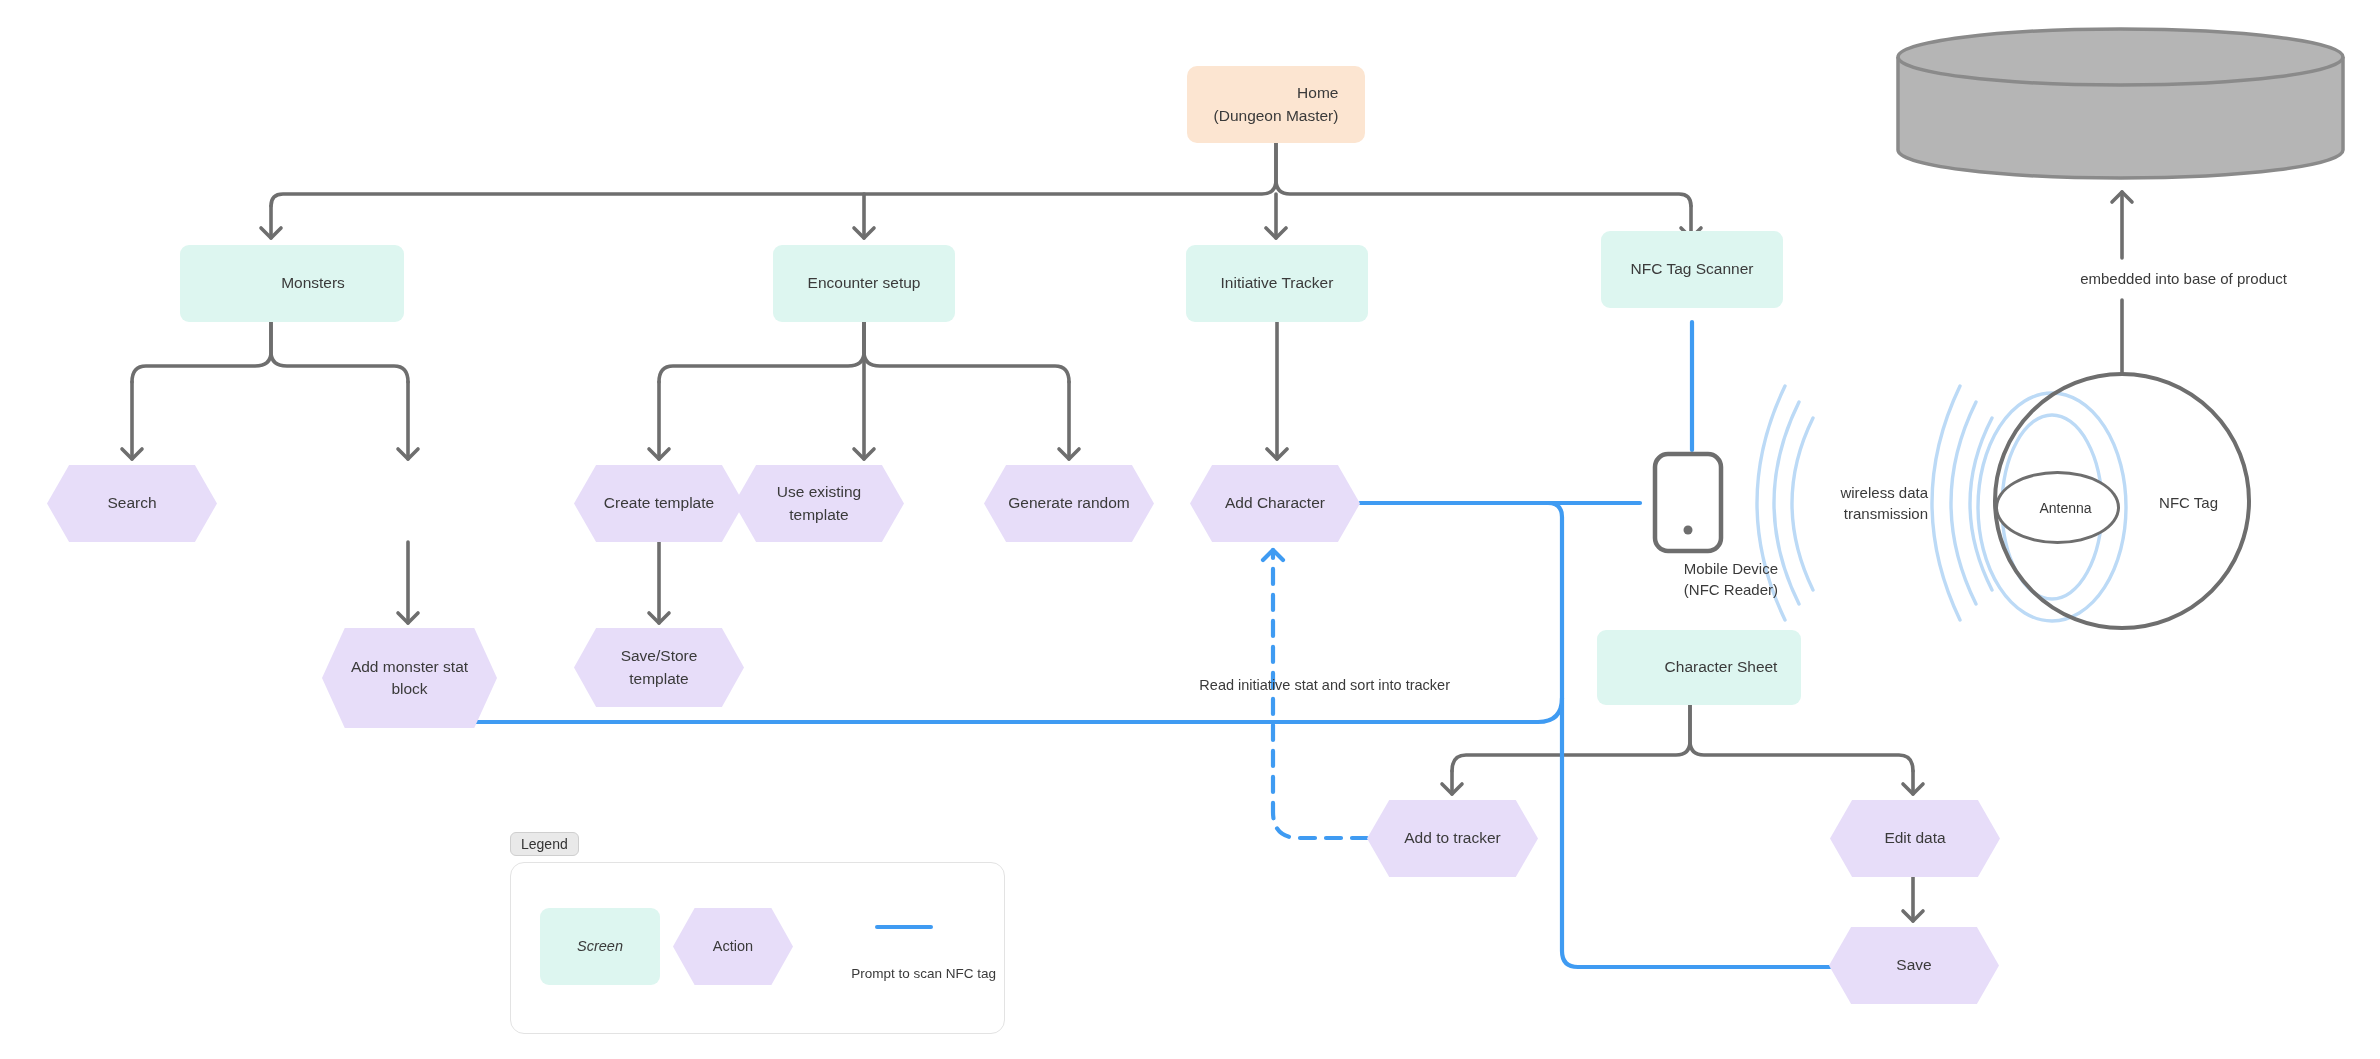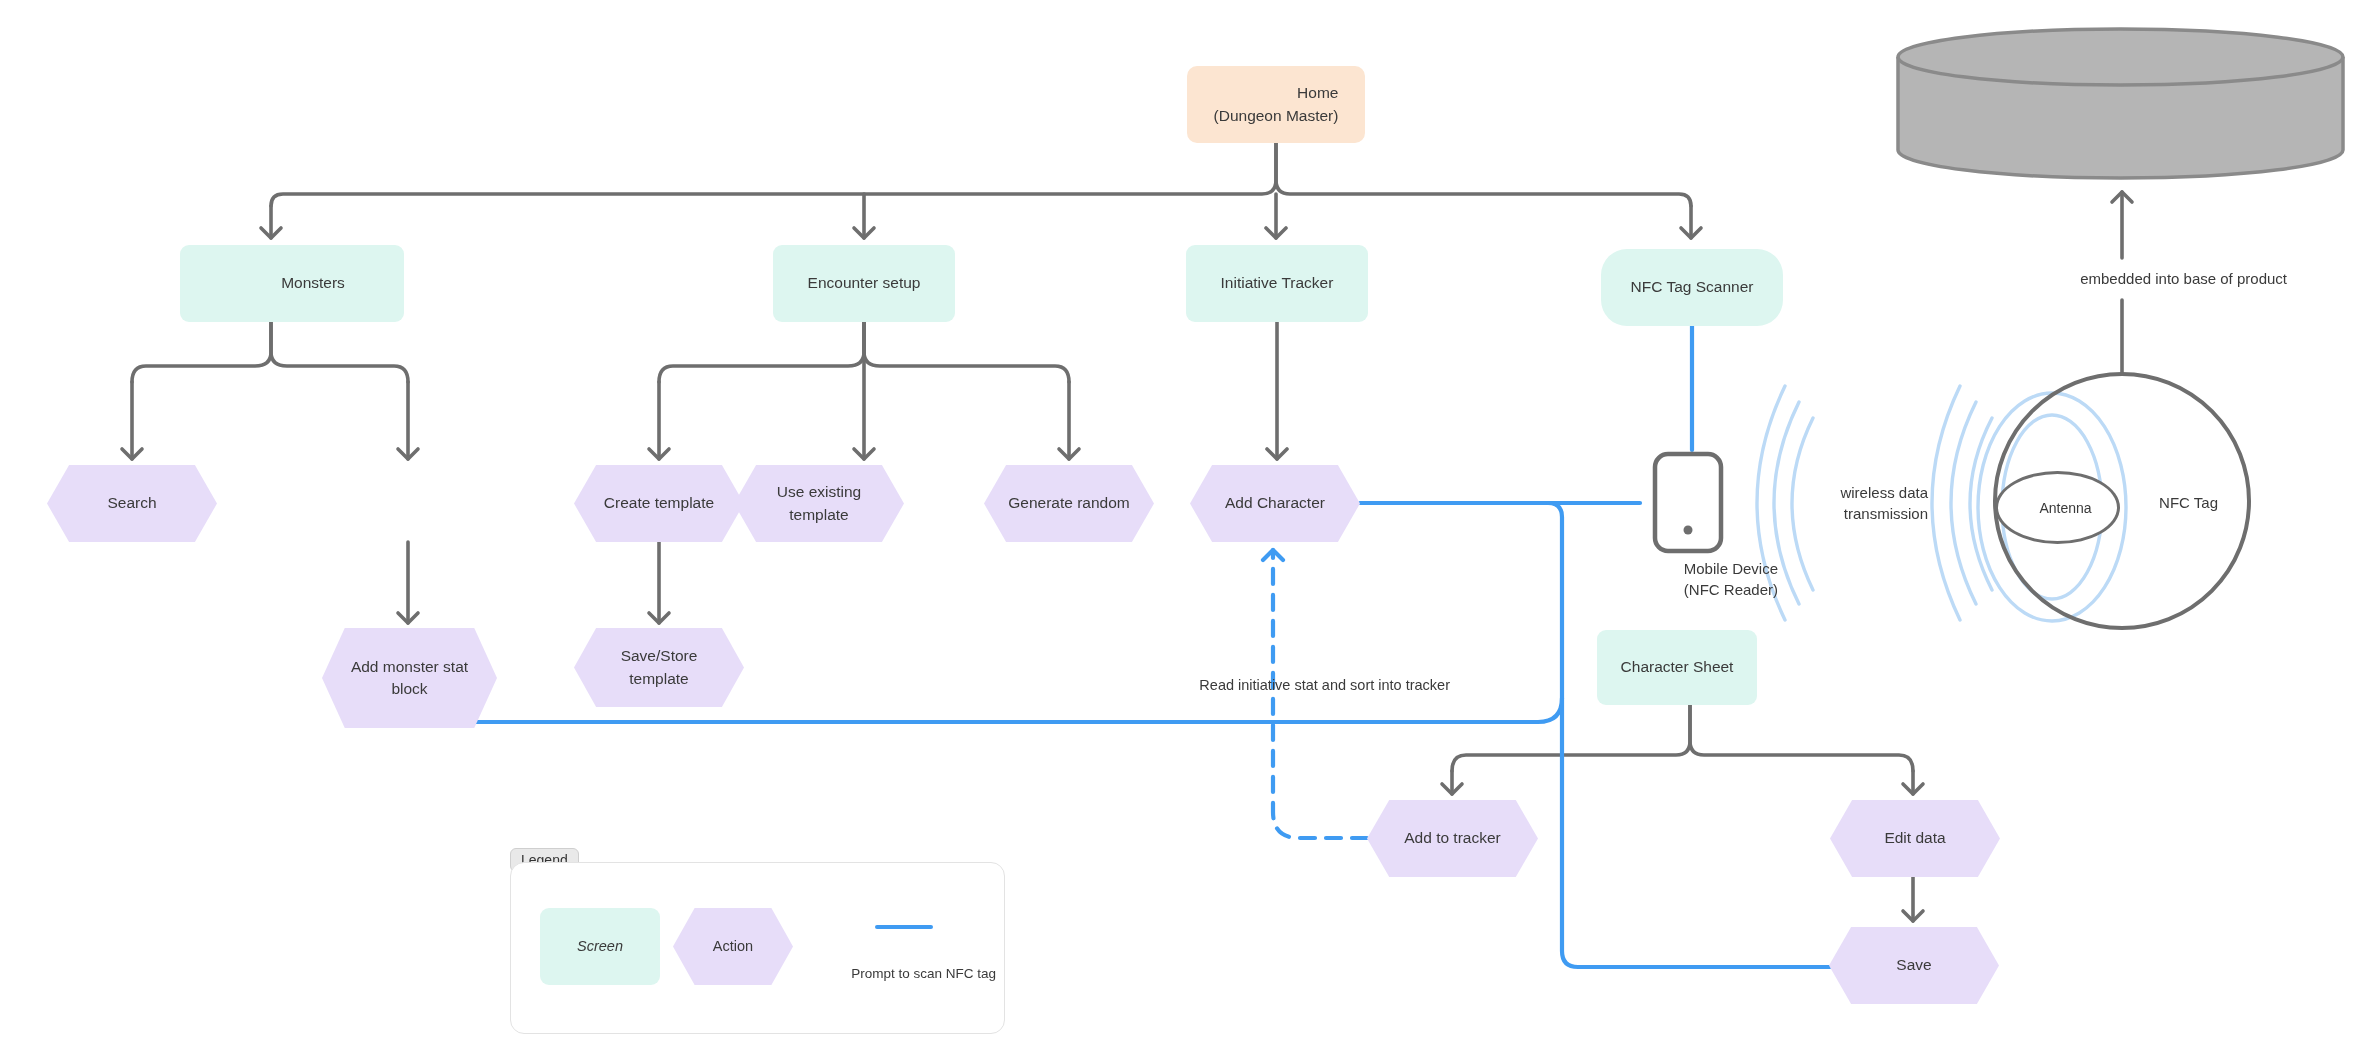--- a/index.html
+++ b/index.html
@@ -107,22 +107,22 @@
       <rect class="phone" x="1655" y="454" width="66" height="97" rx="13"></rect>
       <circle cx="1688" cy="530" r="4.5" fill="#6e6e6e"></circle>
     </g>
   </svg>
 
   <div class="node home" style="left:1187px;top:66px;width:178px;height:77px;">Home
 (Dungeon Master)</div>
   <div class="node screen" style="left:180px;top:245px;width:182px;height:77px;padding-left:42px;">Monsters</div>
   <div class="node screen" style="left:773px;top:245px;width:182px;height:77px;">Encounter setup</div>
   <div class="node screen" style="left:1186px;top:245px;width:182px;height:77px;">Initiative Tracker</div>
-  <div class="node screen" style="left:1601px;top:249px;width:182px;height:77px;border-radius:26px;">NFC Tag Scanner</div>
-  <div class="node screen" style="left:1597px;top:630px;width:160px;height:75px;">Character Sheet</div>
+  <div class="node screen" style="left:1601px;top:231px;width:182px;height:77px;">NFC Tag Scanner</div>
+  <div class="node screen" style="left:1597px;top:630px;width:160px;height:75px;padding-left:44px;">Character Sheet</div>
 
   <div class="node hex" style="left:47px;top:465px;width:170px;height:77px;">Search</div>
   <div class="node hex" style="left:574px;top:465px;width:170px;height:77px;">Create template</div>
   <div class="node hex" style="left:734px;top:465px;width:170px;height:77px;">Use existing
 template</div>
   <div class="node hex" style="left:984px;top:465px;width:170px;height:77px;">Generate random</div>
   <div class="node hex" style="left:1190px;top:465px;width:170px;height:77px;">Add Character</div>
   <div class="node hex" style="left:322px;top:628px;width:175px;height:100px;">Add monster stat
 block</div>
   <div class="node hex" style="left:574px;top:628px;width:170px;height:79px;">Save/Store
@@ -133,20 +133,20 @@
 
   <div class="note" style="left:1598px;top:558px;width:180px;">Mobile Device
 (NFC Reader)</div>
   <div class="note" style="left:1808px;top:482px;width:120px;">wireless data
 transmission</div>
   <div class="note" style="left:2118px;top:492px;width:100px;">NFC Tag</div>
   <div class="ellipse-label" style="left:1995px;top:471px;width:103px;height:67px;">Antenna</div>
   <div class="note" style="left:1957px;top:268px;width:330px;">embedded into base of product</div>
   <div class="note" style="left:1100px;top:675px;width:350px;font-size:14.5px;">Read initiative stat and sort into tracker</div>
 
-  <div class="legend-badge" style="left:510px;top:832px;margin-top:16px;">Legend</div>
+  <div class="legend-badge" style="left:510px;top:832px;">Legend</div>
   <div class="legend-panel" style="left:510px;top:862px;width:493px;height:170px;"></div>
   <div class="node screen" style="left:540px;top:908px;width:120px;height:77px;font-size:14.5px;font-style:italic;">Screen</div>
   <div class="node hex-wide" style="left:673px;top:908px;width:120px;height:77px;font-size:14.5px;">Action</div>
   <div class="legend-line" style="left:875px;top:925px;width:58px;"></div>
   <div class="note" style="left:826px;top:965px;width:170px;font-size:13.5px;">Prompt to scan NFC tag</div>
 
 </div>
 
 </body></html>

